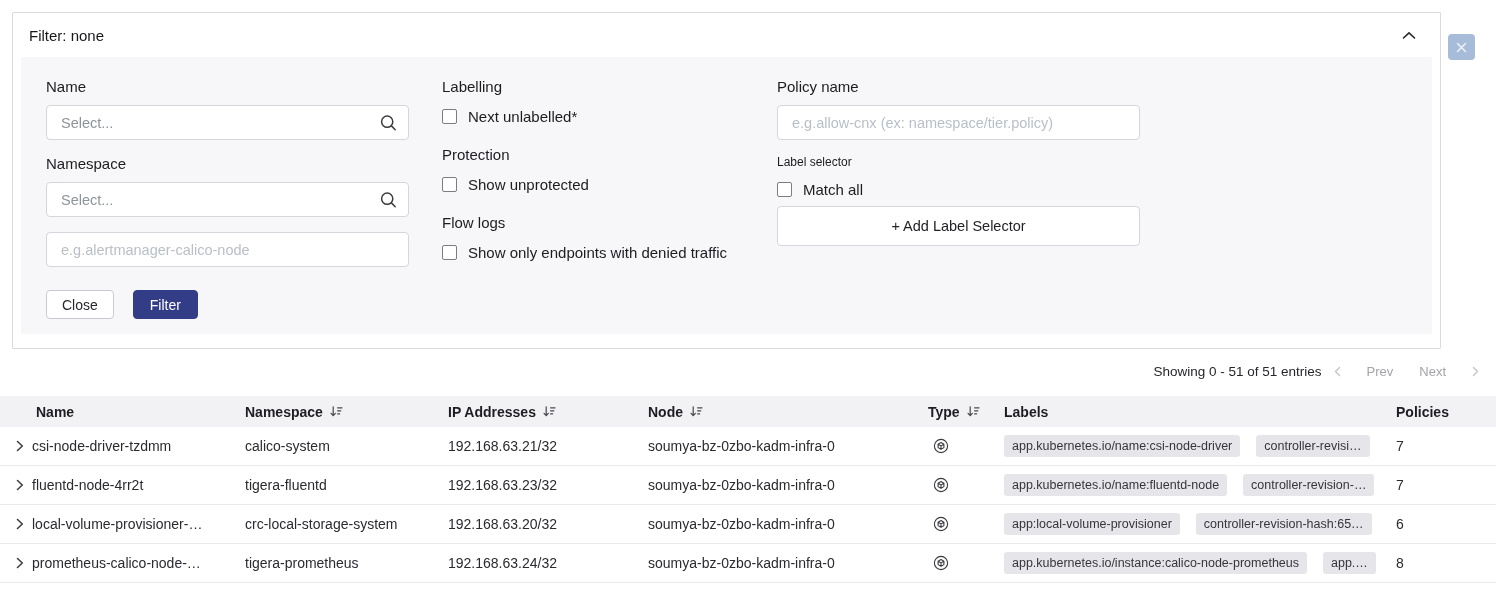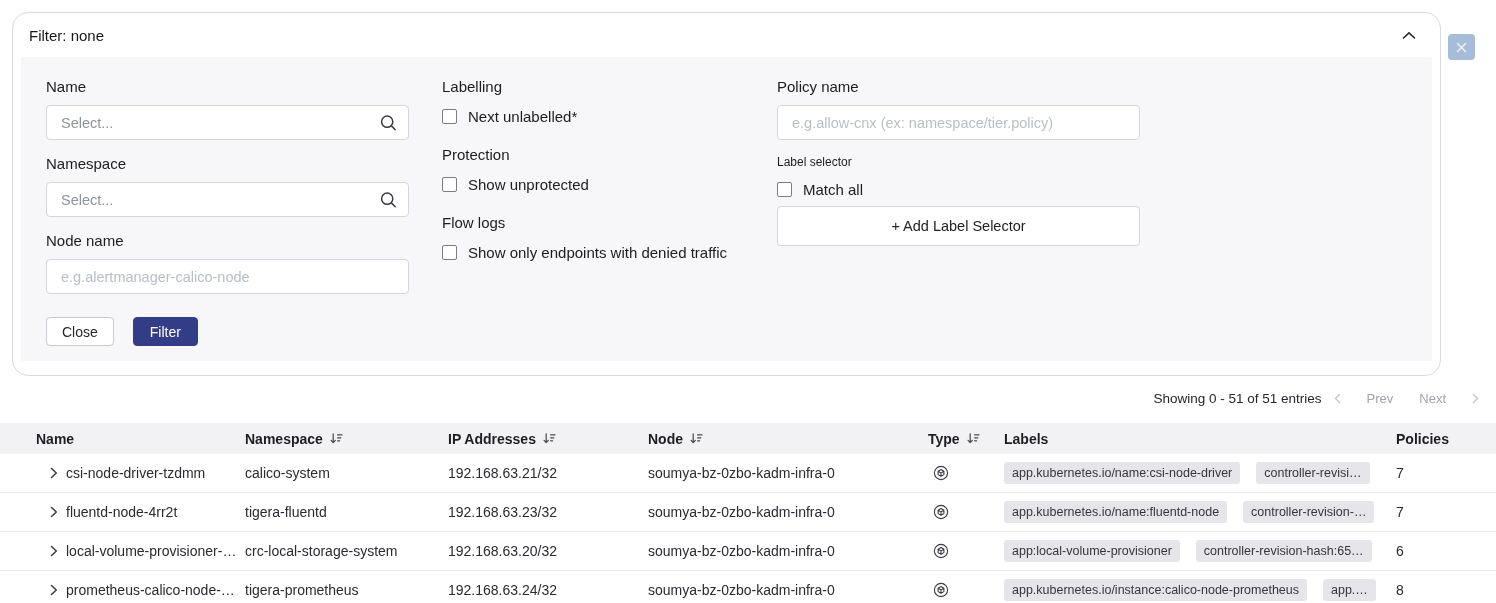--- a/index.html
+++ b/index.html
@@ -10,21 +10,21 @@
   .page{position:relative;width:100%;height:100%}
 
   
   .flyout-close{
     position:absolute;top:22px;right:21px;width:27px;height:26px;
     background:#a6bcd8;border:none;border-radius:4px;
     display:flex;align-items:center;justify-content:center;cursor:pointer;padding:0;
   }
 
   
-  .filter-panel{margin:12px 55px 0 12px;border:1px solid #dadae1;border-radius:16px;background:#fff}
+  .filter-panel{margin:12px 55px 0 12px;border:1px solid #dadae1;border-radius:1px;background:#fff}
   .panel-header{
     display:flex;align-items:center;justify-content:space-between;
     height:44px;padding:0 24px 0 16px;font-size:15px;cursor:pointer;
   }
   .panel-title{color:#17171b}
   .collapse-btn{display:flex;align-items:center;cursor:pointer}
   .panel-body{
     margin:0 8px 14px;background:#f7f7f9;border-radius:2px;
     padding:21px 25px 15px;display:flex;gap:33px;align-items:flex-start;
   }
@@ -77,21 +77,21 @@
   .table{margin-top:17px;width:1496px}
   .thead,.tr{
     display:grid;grid-template-columns:245px 203px 200px 280px 76px 392px 1fr;
     align-items:center;
   }
   .thead{background:#f2f2f5;height:31px;font-weight:700;font-size:14px;color:#1d1d22}
   .th{display:flex;align-items:center;gap:7px;cursor:pointer}
   .th-name{padding-left:36px}
   .tr{height:38px;font-size:14px;color:#2a2a30;border-bottom:1px solid #ebebef;background:#fff}
   .td{white-space:nowrap;overflow:hidden}
-  .td-name{display:flex;align-items:center;gap:8px;padding-left:50px}
+  .td-name{display:flex;align-items:center;gap:8px;padding-left:16px}
   .expander{display:flex;align-items:center;cursor:pointer}
   .td-type{padding-left:5px;display:flex;align-items:center}
   .td-labels{display:flex;gap:16px;overflow:hidden;padding-right:10px}
   .pill{
     background:#e6e6ea;border-radius:3px;padding:4px 8px;font-size:12.5px;color:#35353b;
     white-space:nowrap;flex:0 0 auto;
   }
 </style>
 </head>
 <body>
@@ -131,21 +131,20 @@
           <label class="field-label">Namespace</label>
           <div class="input-wrap">
             <input class="text-input select-ph" placeholder="Select..." style="">
             <svg class="search-icon" width="19" height="19" viewBox="0 0 19 19" fill="none" stroke="#3a3a40" stroke-width="1.5" stroke-linecap="round">
                 <circle cx="8.2" cy="8.2" r="5.6"></circle>
                 <path d="M12.4 12.4 L16.2 16.2"></path>
               </svg>
           </div>
         </div>
         <div class="field">
-          <label class="field-label">Node name</label>
           <div class="input-wrap">
             <input class="text-input no-icon light-ph" placeholder="e.g.alertmanager-calico-node" style="">
           </div>
         </div>
         <div class="panel-actions">
           <button class="btn-close">Close</button>
           <button class="btn-filter">Filter</button>
         </div>
       </div>
 

